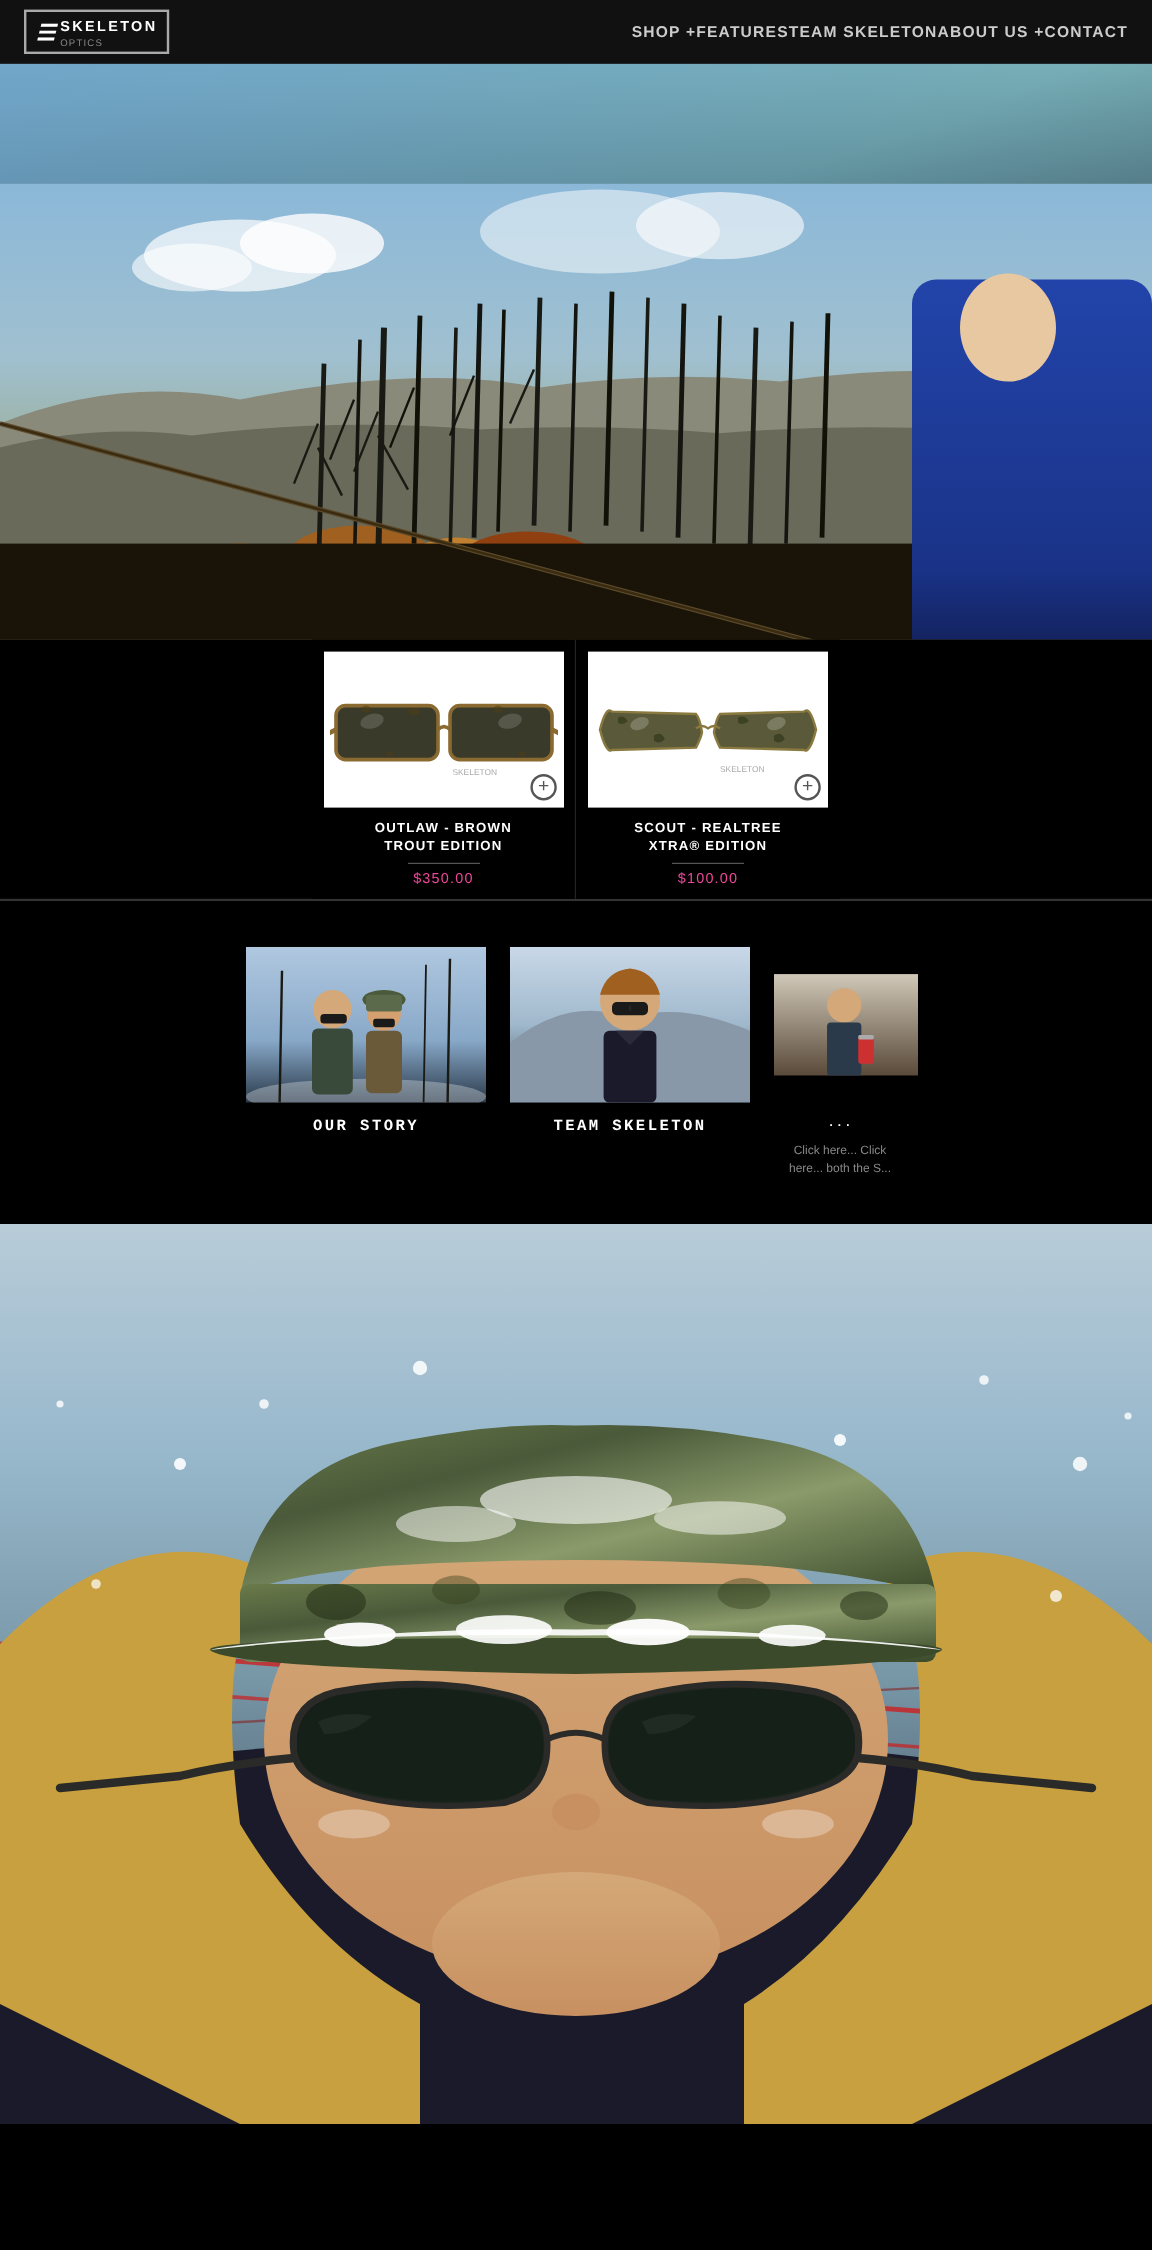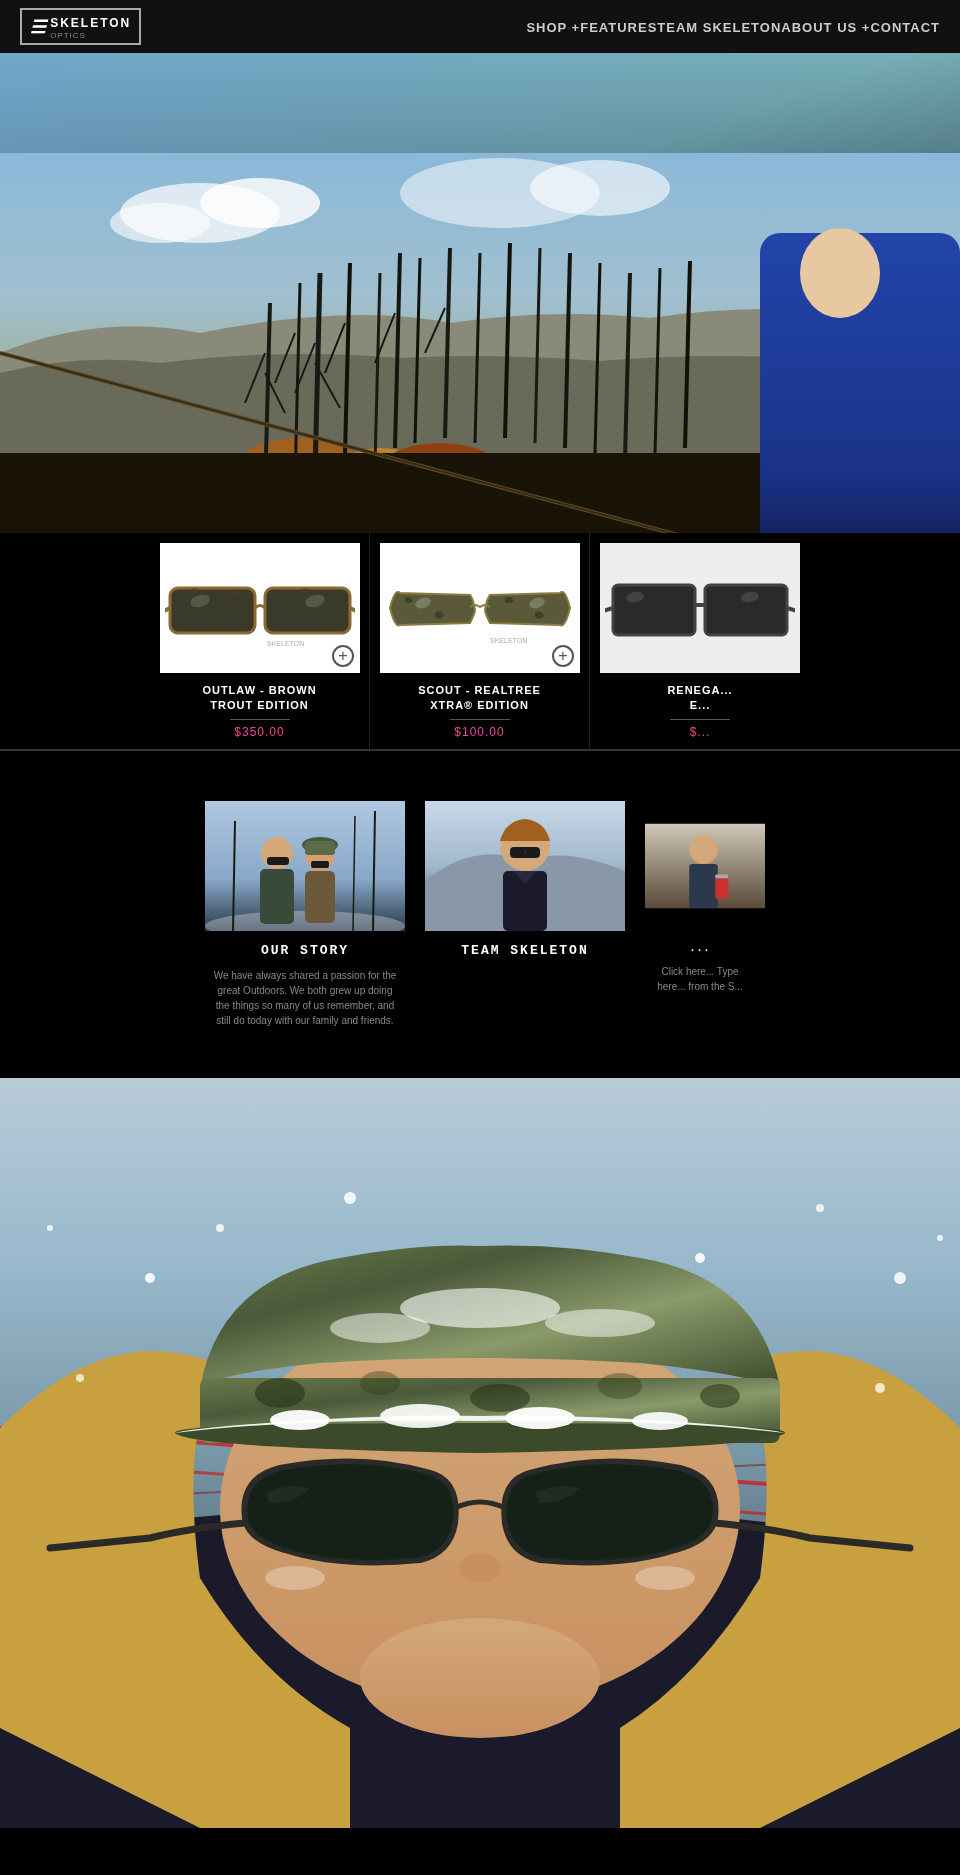--- a/index.html
+++ b/index.html
@@ -150,21 +150,21 @@
     
     .section-divider {
       width: 960px;
       height: 2px;
       background: #333;
     }
 
     
     .team-section {
       background: #000;
-      padding: 40px 0;
+      padding: 28px 0;
       display: flex;
       justify-content: center;
       gap: 0;
       width: 960px;
     }
     .team-card {
       width: 220px;
       text-align: center;
       padding: 10px;
     }
@@ -353,40 +353,20 @@
 
         <text x="105" y="90" font-size="7" fill="#aaa" font-family="Arial">SKELETON</text>
       </svg>
       <div class="product-plus">+</div>
     </div>
     <div class="product-name">SCOUT - REALTREE<br>XTRA® EDITION</div>
     <div class="product-divider"></div>
     <div class="product-price">$100.00</div>
   </div>
 
-  <div class="product-card" style="border-right:none;">
-    <div class="product-image-wrap" style="background:#eee;">
-      <svg width="190" height="110" viewBox="0 0 190 110">
-
-        <rect x="8" y="32" width="82" height="50" rx="5" fill="#2a2a2a" stroke="#444" stroke-width="3"></rect>
-        <rect x="100" y="32" width="82" height="50" rx="5" fill="#2a2a2a" stroke="#444" stroke-width="3"></rect>
-
-        <line x1="90" y1="52" x2="100" y2="52" stroke="#444" stroke-width="4"></line>
-
-        <ellipse cx="30" cy="44" rx="9" ry="5" fill="rgba(255,255,255,0.12)" transform="rotate(-10 30 44)"></ellipse>
-        <ellipse cx="145" cy="44" rx="9" ry="5" fill="rgba(255,255,255,0.12)" transform="rotate(-10 145 44)"></ellipse>
-
-        <line x1="8" y1="55" x2="-2" y2="58" stroke="#444" stroke-width="4"></line>
-        <line x1="182" y1="55" x2="192" y2="58" stroke="#444" stroke-width="4"></line>
-      </svg>
-    </div>
-    <div class="product-name">RENEGA...<br>E...</div>
-    <div class="product-divider"></div>
-    <div class="product-price">$...</div>
-  </div>
 </div>
 
 <div class="section-divider"></div>
 
 <div class="team-section">
 
   <div class="team-card">
     <div class="team-image">
       <svg width="200" height="130" viewBox="0 0 200 130">
         <defs>
@@ -412,21 +392,20 @@
         <rect x="100" y="40" width="30" height="14" fill="#5a6a4a" rx="3"></rect>
 
         <rect x="106" y="60" width="18" height="7" rx="2" fill="#1a1a1a"></rect>
 
         <line x1="30" y1="20" x2="28" y2="130" stroke="#1a1a14" stroke-width="2"></line>
         <line x1="170" y1="10" x2="168" y2="130" stroke="#1a1a14" stroke-width="2"></line>
         <line x1="150" y1="15" x2="148" y2="130" stroke="#1a1a14" stroke-width="1.5"></line>
       </svg>
     </div>
     <div class="team-card-title">OUR STORY</div>
-    <div class="team-card-text">We have always shared a passion for the great Outdoors. We both grew up doing the things so many of us remember, and still do today with our family and friends.</div>
   </div>
 
   <div class="team-card">
     <div class="team-image">
       <svg width="200" height="130" viewBox="0 0 200 130">
         <defs>
           <linearGradient id="skyTeam" x1="0" y1="0" x2="0" y2="1">
             <stop offset="0%" stop-color="#c8d8e8"></stop>
             <stop offset="50%" stop-color="#a0b8cc"></stop>
             <stop offset="100%" stop-color="#3a4a5a"></stop>
@@ -463,21 +442,21 @@
         <rect width="200" height="130" fill="url(#skyThird)"></rect>
 
         <circle cx="90" cy="40" r="22" fill="#d4a878"></circle>
         <rect x="68" y="62" width="44" height="68" fill="#2a3a4a" rx="5"></rect>
 
         <rect x="108" y="80" width="20" height="35" rx="4" fill="#cc3030"></rect>
         <rect x="108" y="78" width="20" height="6" rx="2" fill="#aaa"></rect>
       </svg>
     </div>
     <div class="team-card-title" style="color:#fff; font-size:10px; font-weight:bold; letter-spacing:1px; margin-top:12px;">...</div>
-    <div class="team-card-text">Click here... Type here... from the S...</div>
+    <div class="team-card-text">Click here... Click here... both the S...</div>
   </div>
 </div>
 
 <div class="bottom-hero">
   <svg width="960" height="750" viewBox="0 0 960 750" style="position:absolute;top:0;left:0;">
     <defs>
       <linearGradient id="bottomSky" x1="0" y1="0" x2="0" y2="1">
         <stop offset="0%" stop-color="#b8ccd8"></stop>
         <stop offset="25%" stop-color="#98b8cc"></stop>
         <stop offset="50%" stop-color="#7898a8"></stop>

